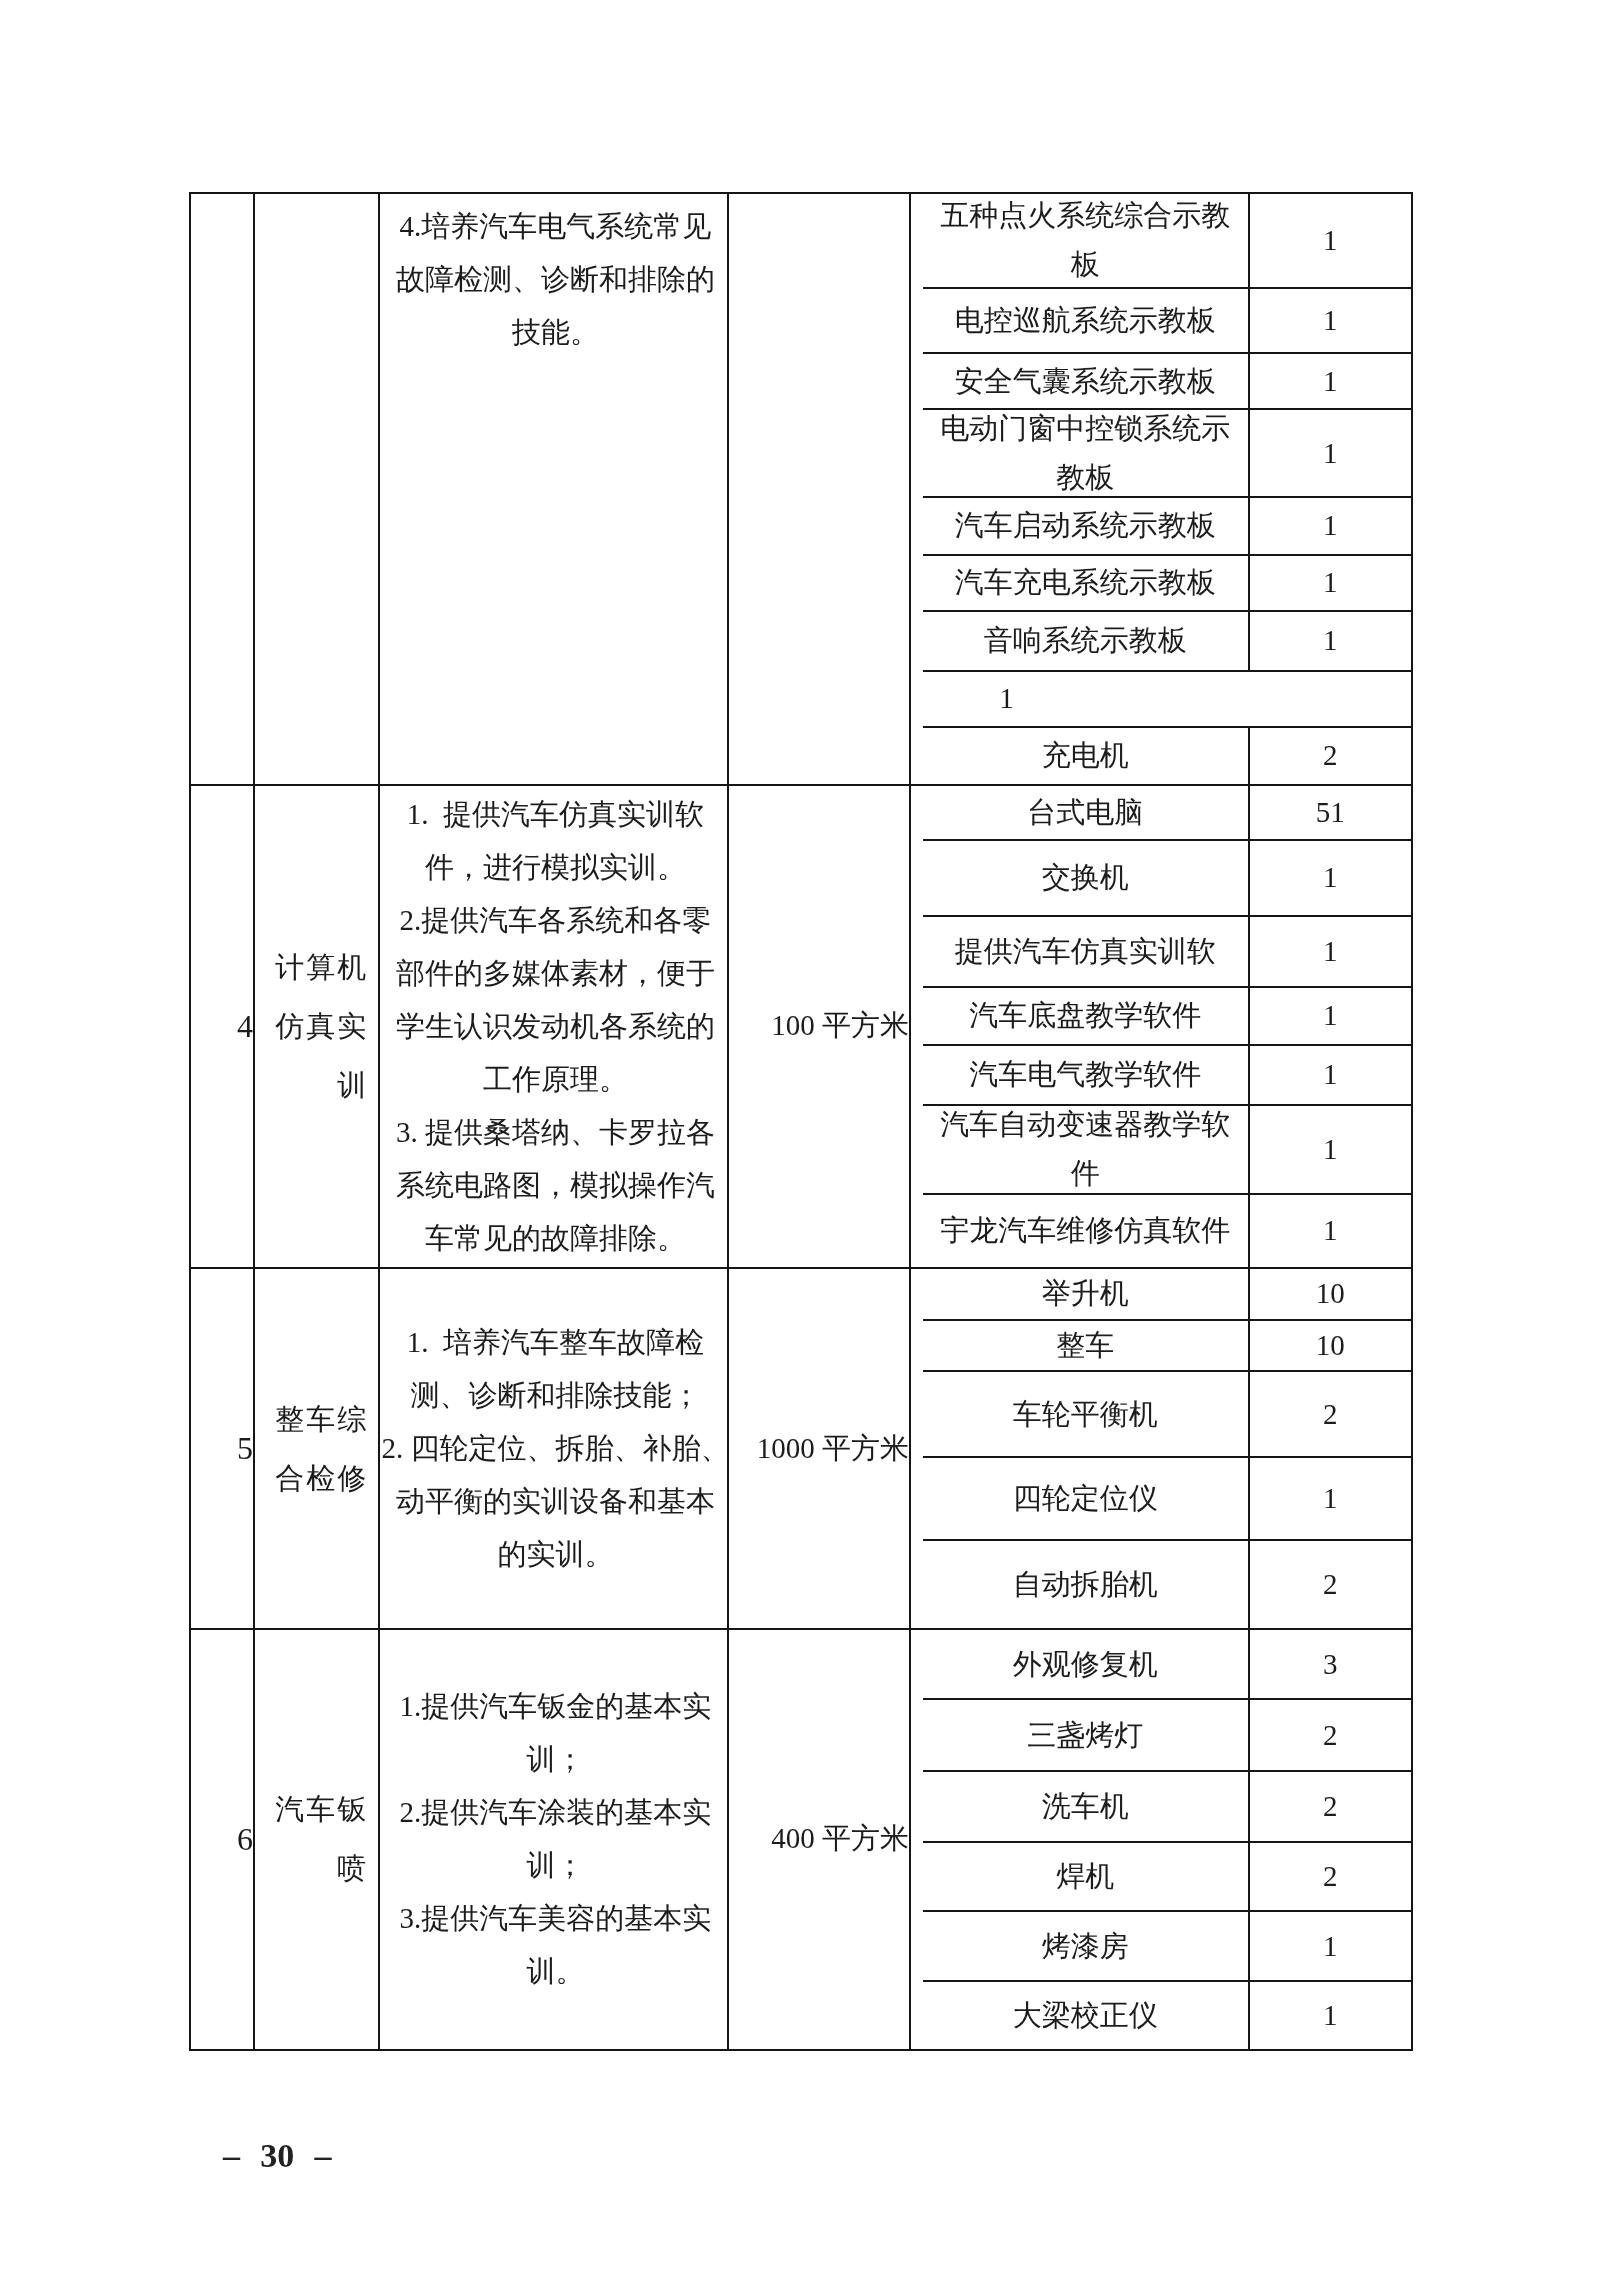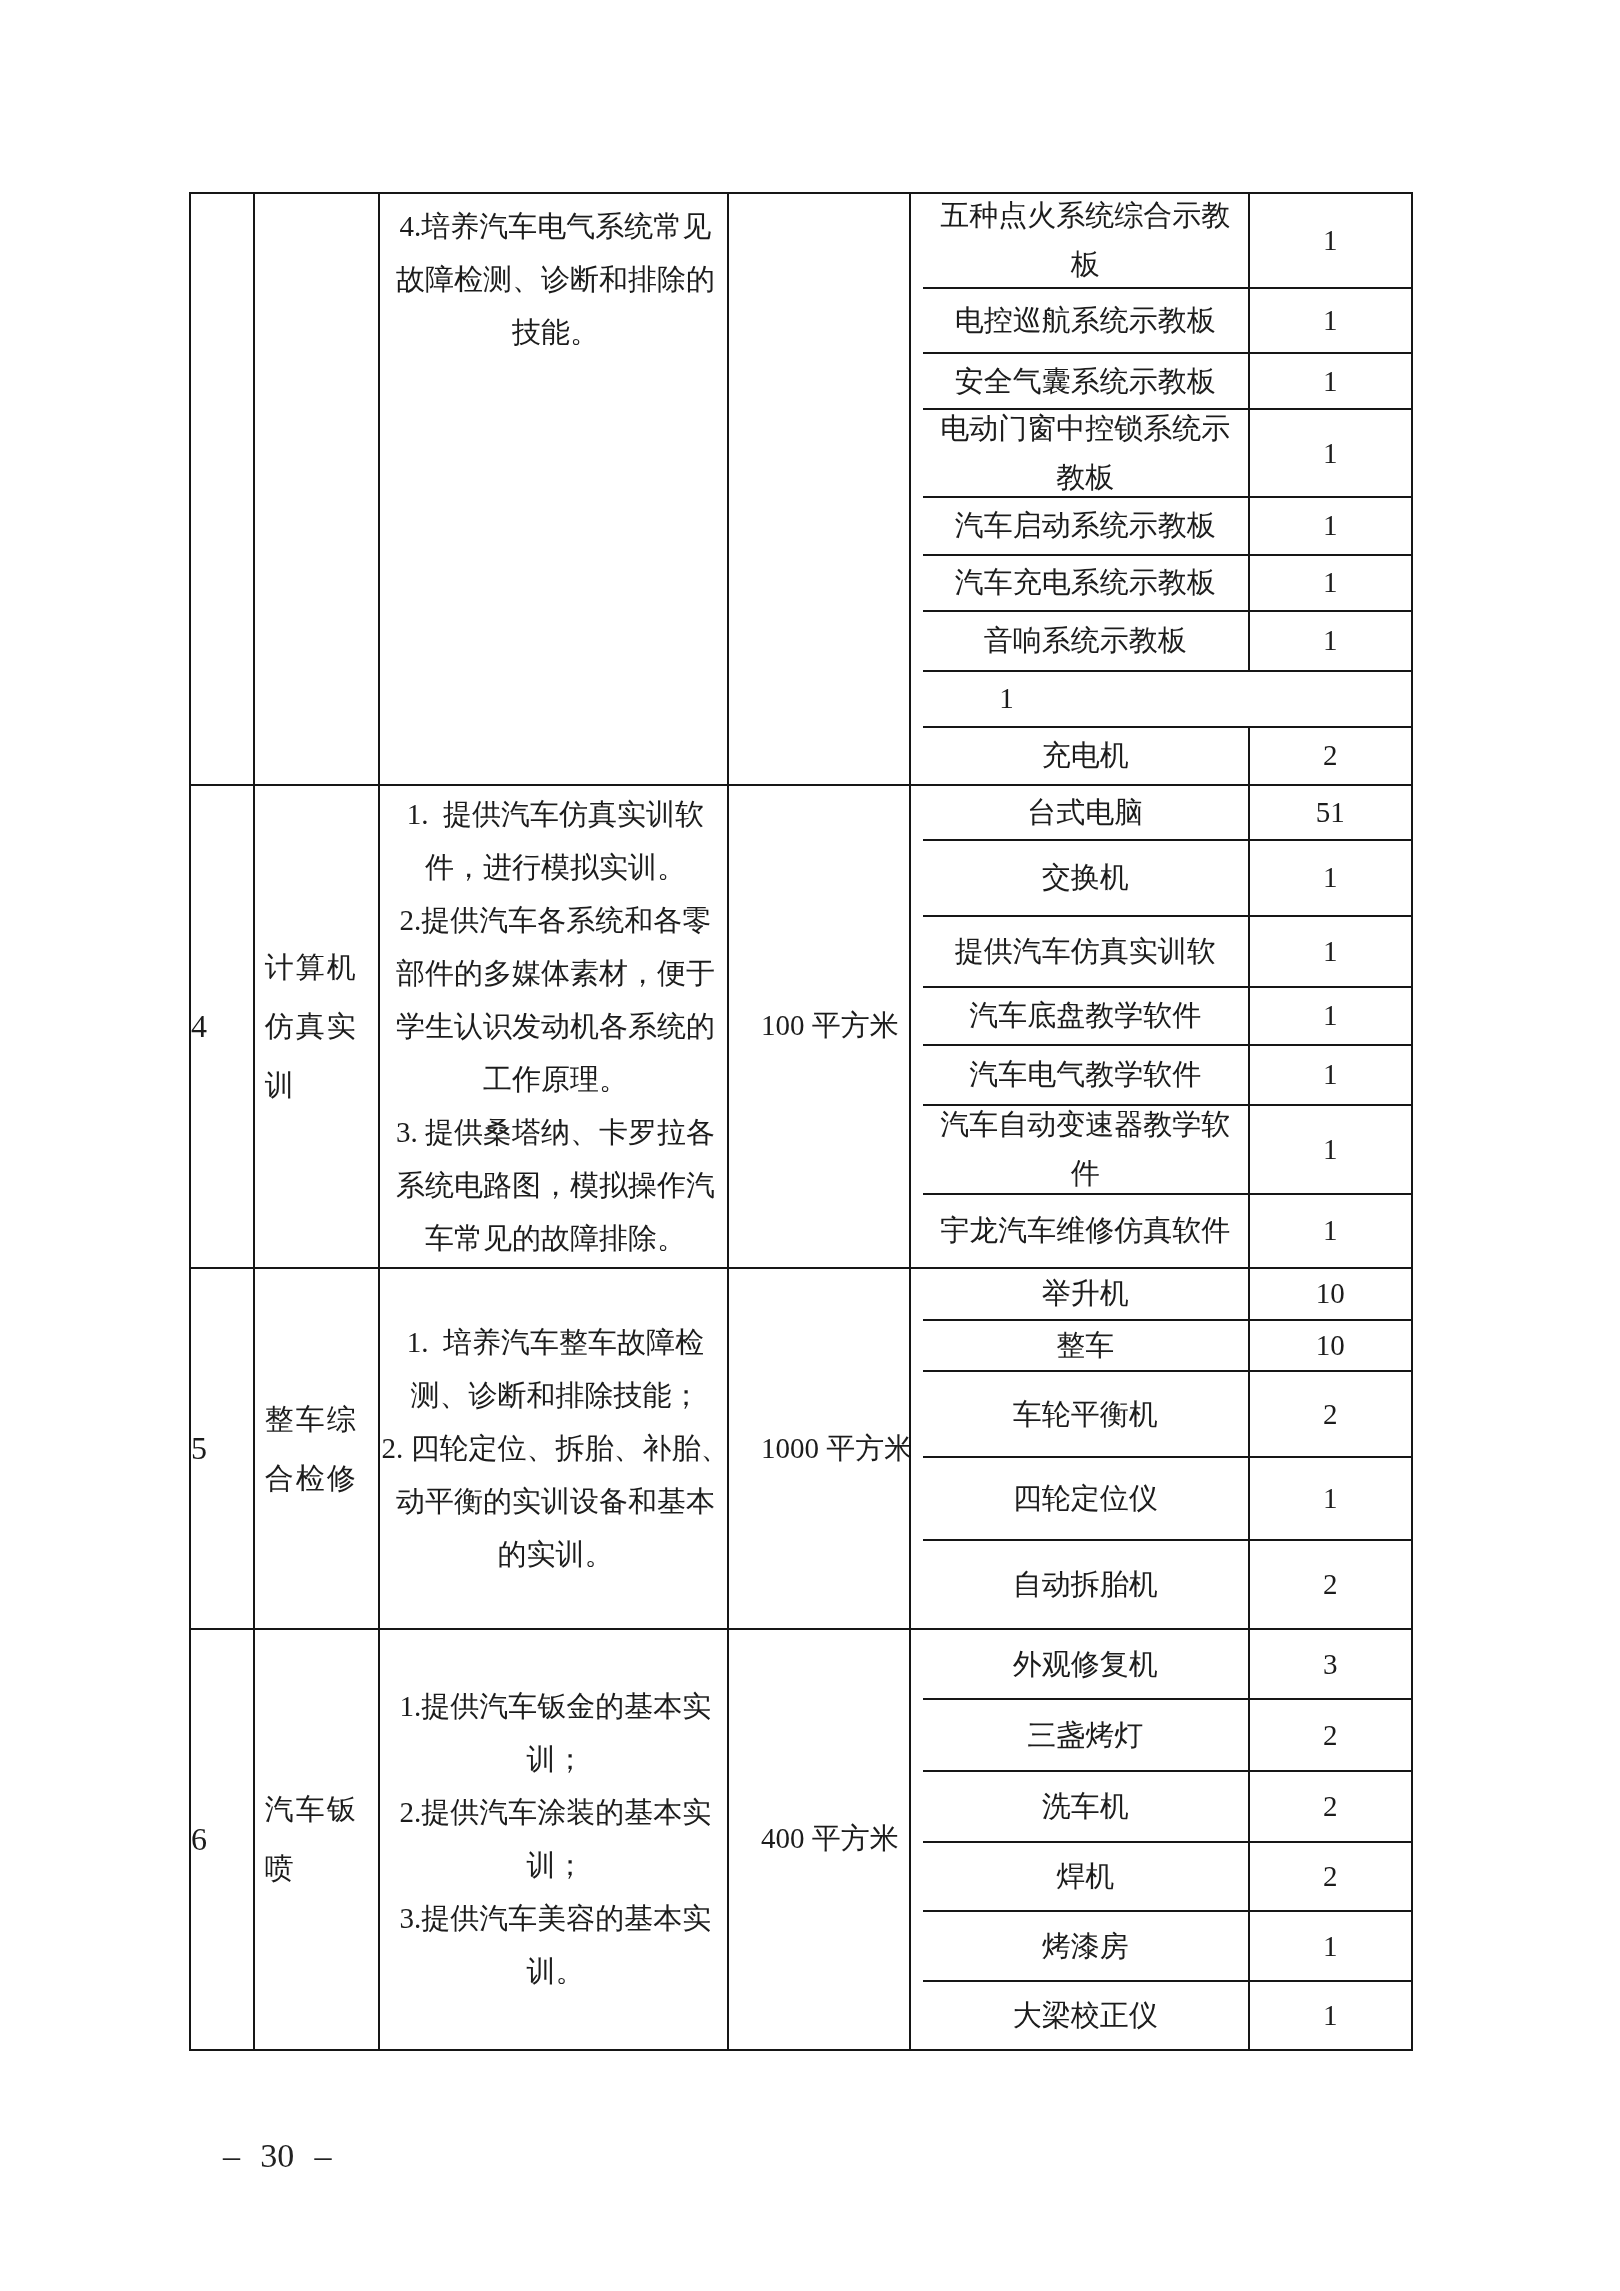--- a/index.html
+++ b/index.html
@@ -24,21 +24,21 @@
     border-bottom:2.9px solid #161616;
     box-sizing:border-box;
     flex-basis:0;
     min-height:0;
   }
   .section:last-child{border-bottom:none;}
   .cell{
     box-sizing:border-box;
     border-right:2px solid #161616;
     display:flex;flex-direction:column;
-    align-items:flex-start;justify-content:center;
+    align-items:flex-end;justify-content:center;
     overflow:hidden;
   }
   .col-num{width:64px;font-size:32px;}
   .col-name{
     width:125px;font-size:29px;line-height:59px;
     text-align:center;letter-spacing:2px;
     padding:0 9.8px;
   }
   .col-desc{
     width:349px;font-size:29px;line-height:53px;
@@ -66,21 +66,21 @@
     padding:0 13.7px;
   }
   .equip-qty{
     width:167px;box-sizing:border-box;
     display:flex;align-items:center;justify-content:center;
     font-size:29px;
   }
   .name-line{display:block;}
   .footer-page-num{
     position:absolute;left:223px;top:2137px;
-    font-size:34px;word-spacing:11.8px;color:#222;
+    font-size:34px;word-spacing:11.8px;color:#222;font-weight:bold;
   }
 </style>
 </head>
 <body>
 
 <div class="page">
 
   <div class="doc-table">
 
     <div class="section" style="flex-grow:605">

